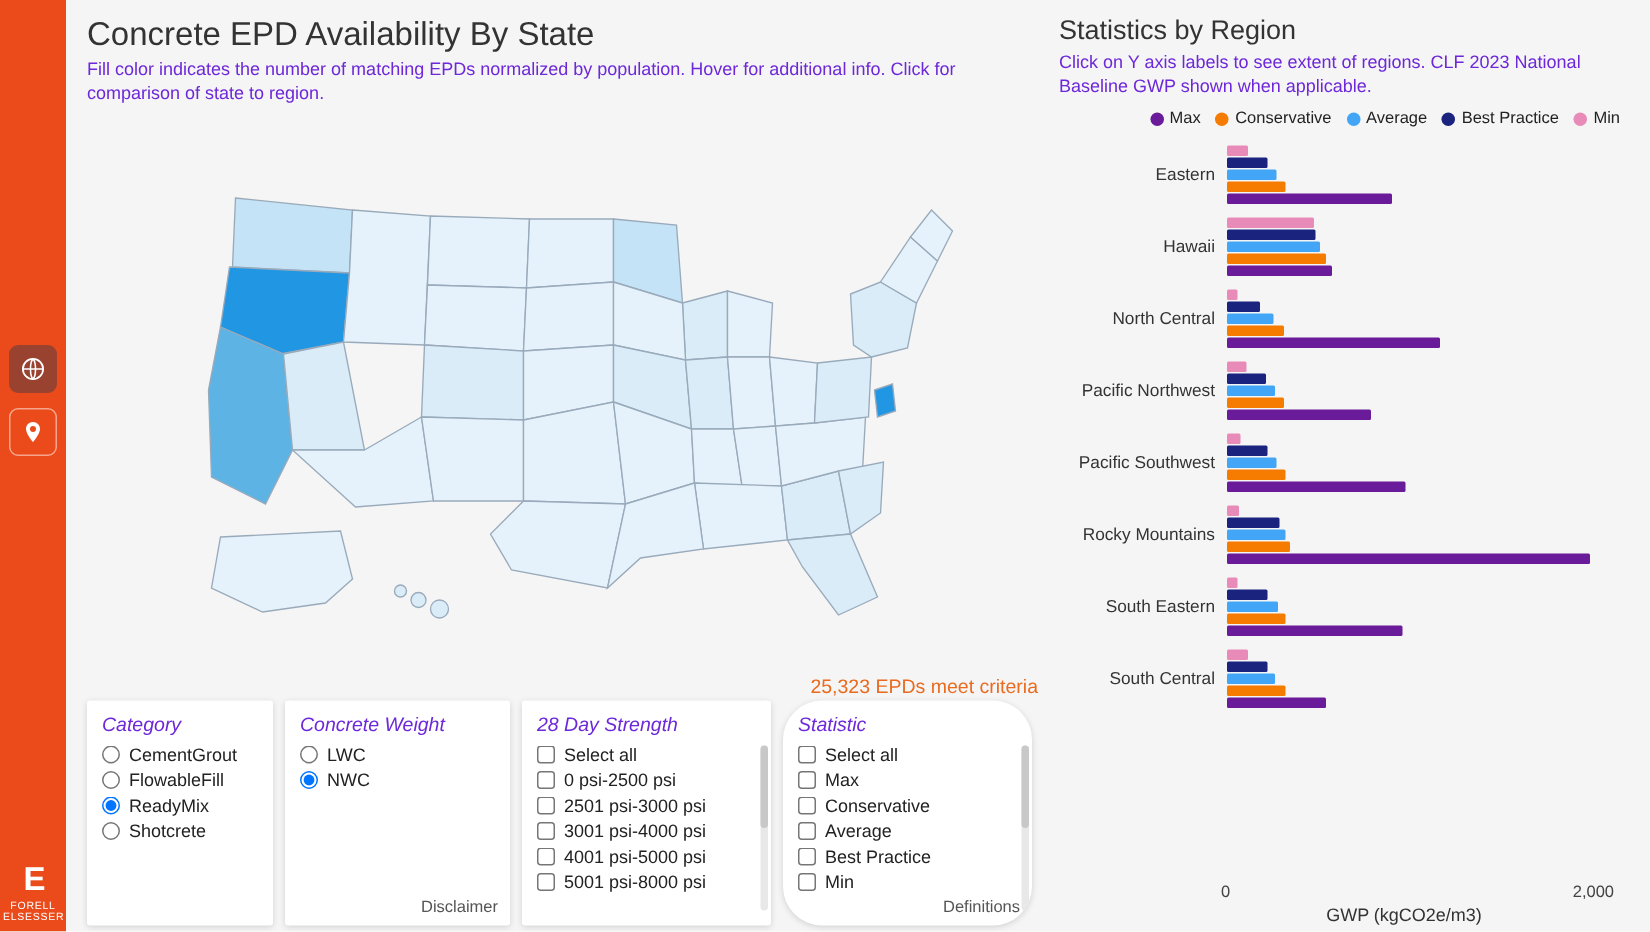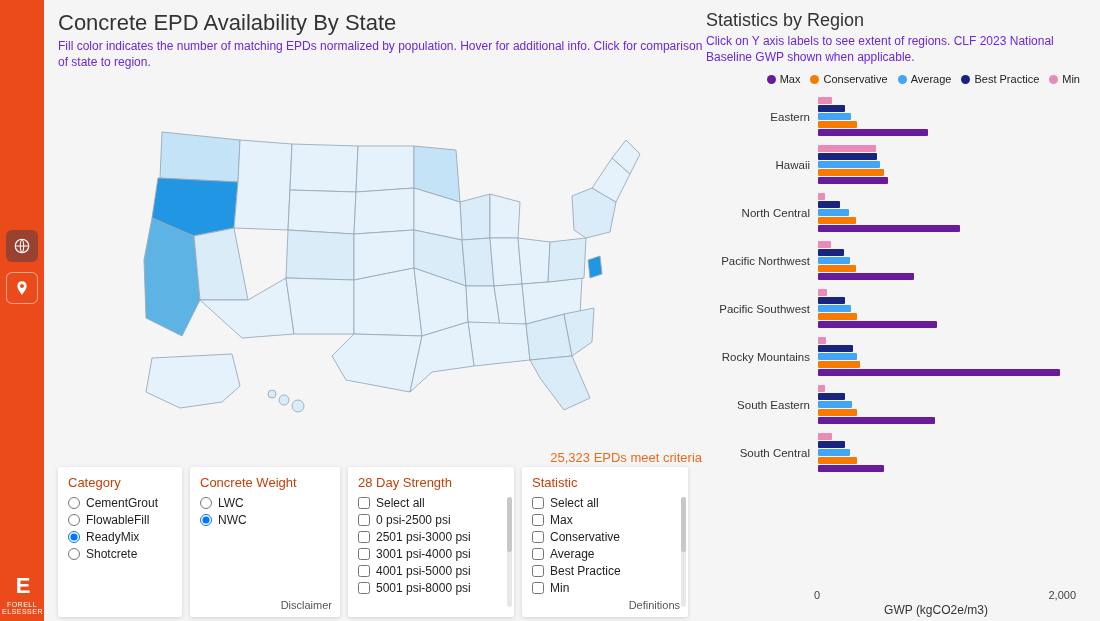--- a/index.html
+++ b/index.html
@@ -51,20 +51,21 @@
     font-weight:700;
     letter-spacing:-2px;
     margin-bottom:2px;
     display:block;
   }
   .content {
     flex:1;
     position:relative;
     padding: 10px 14px 4px 14px;
     display:flex;
+    gap:10px;
   }
   .left {
     flex:1;
     display:flex;
     flex-direction:column;
   }
   .right {
     width: 380px;
     display:flex;
     flex-direction:column;
@@ -99,29 +100,29 @@
   }
   .filter-card {
     background:#fff;
     border-radius:2px;
     box-shadow:0 1px 4px rgba(0,0,0,.15);
     padding:8px 10px 8px 10px;
     font-size:12px;
     position:relative;
     overflow:hidden;
   }
-  .filter-card .fc-title { font-size:13px; color:#c2410c; margin-bottom:6px; }
+  .filter-card .fc-title { font-size:13px; color:#6d28d9; margin-bottom:6px;font-style:italic; }
   .filter-card label { display:flex; align-items:center; gap:6px; margin:3px 0; color:#222; cursor:pointer;}
   .filter-card input[type=radio], .filter-card input[type=checkbox] {
     width:12px; height:12px; cursor:pointer;
   }
   .fc1{ width:124px; height:150px; }
   .fc2{ width:150px; height:150px; }
   .fc3{ width:166px; height:150px; }
-  .fc4{ width:166px; height:150px; }
+  .fc4{ width:166px; height:150px;border-radius:26px; }
   .disclaimer-link, .defs-link {
     position:absolute;
     bottom:6px; right:8px;
     font-size:11px;
     color:#555;
     cursor:pointer;
   }
   .scroll-hint {
     position:absolute;
     right:2px; top:30px;

